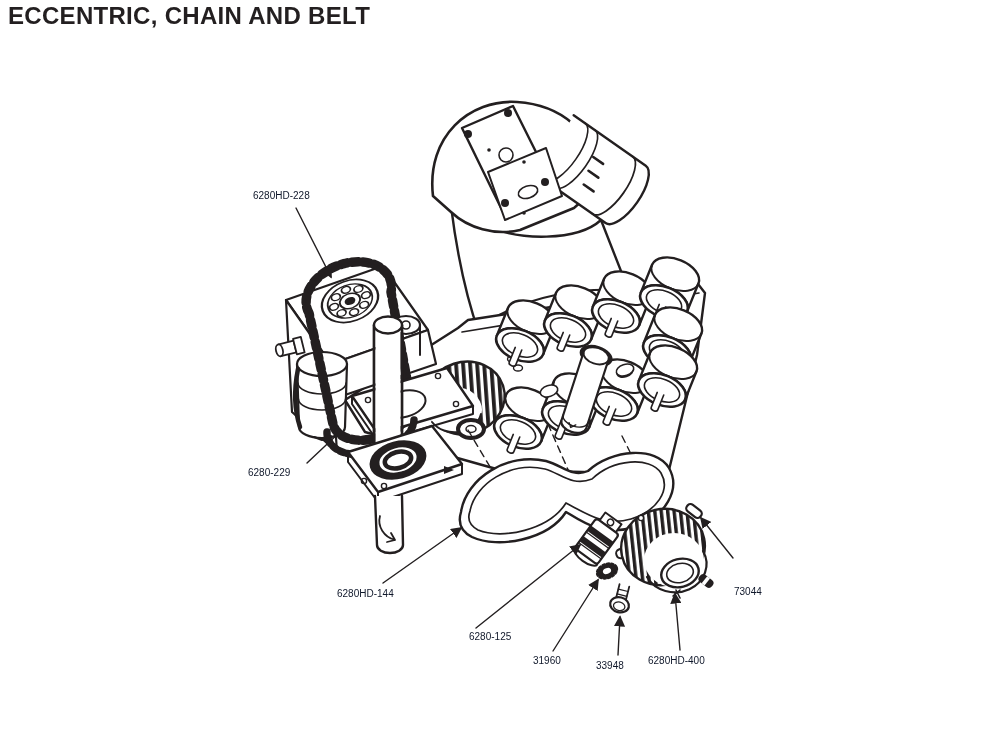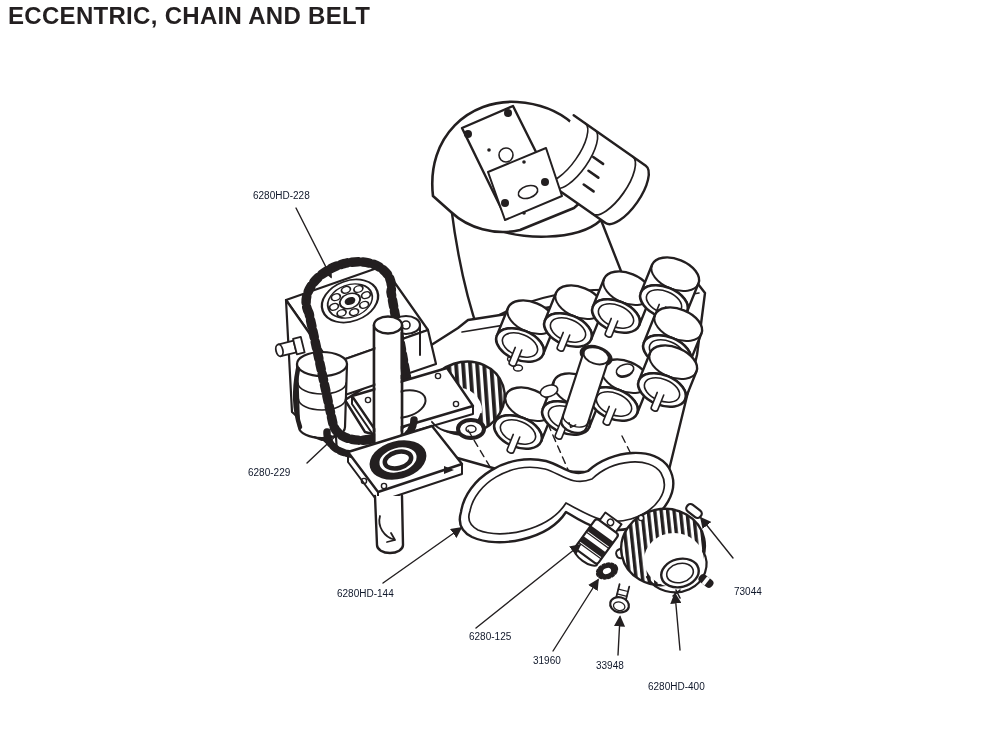--- a/index.html
+++ b/index.html
@@ -274,16 +274,16 @@
         <path d="M733,558 L701,518" marker-end="url(#ah)"></path>
       </g>
     </svg>
 
     <div class="plabel" style="left:253px;top:188px;">6280HD-228</div>
     <div class="plabel" style="left:248px;top:465px;">6280-229</div>
     <div class="plabel" style="left:337px;top:586px;">6280HD-144</div>
     <div class="plabel" style="left:442px;top:629px;margin-left:27px;">6280-125</div>
     <div class="plabel" style="left:533px;top:653px;">31960</div>
     <div class="plabel" style="left:596px;top:658px;">33948</div>
-    <div class="plabel" style="left:648px;top:679px;">6280HD-400</div>
+    <div class="plabel" style="left:648px;top:653px;">6280HD-400</div>
     <div class="plabel" style="left:734px;top:556px;margin-top:28px;">73044</div>
   </div>
 </div>
 
 </body></html>

